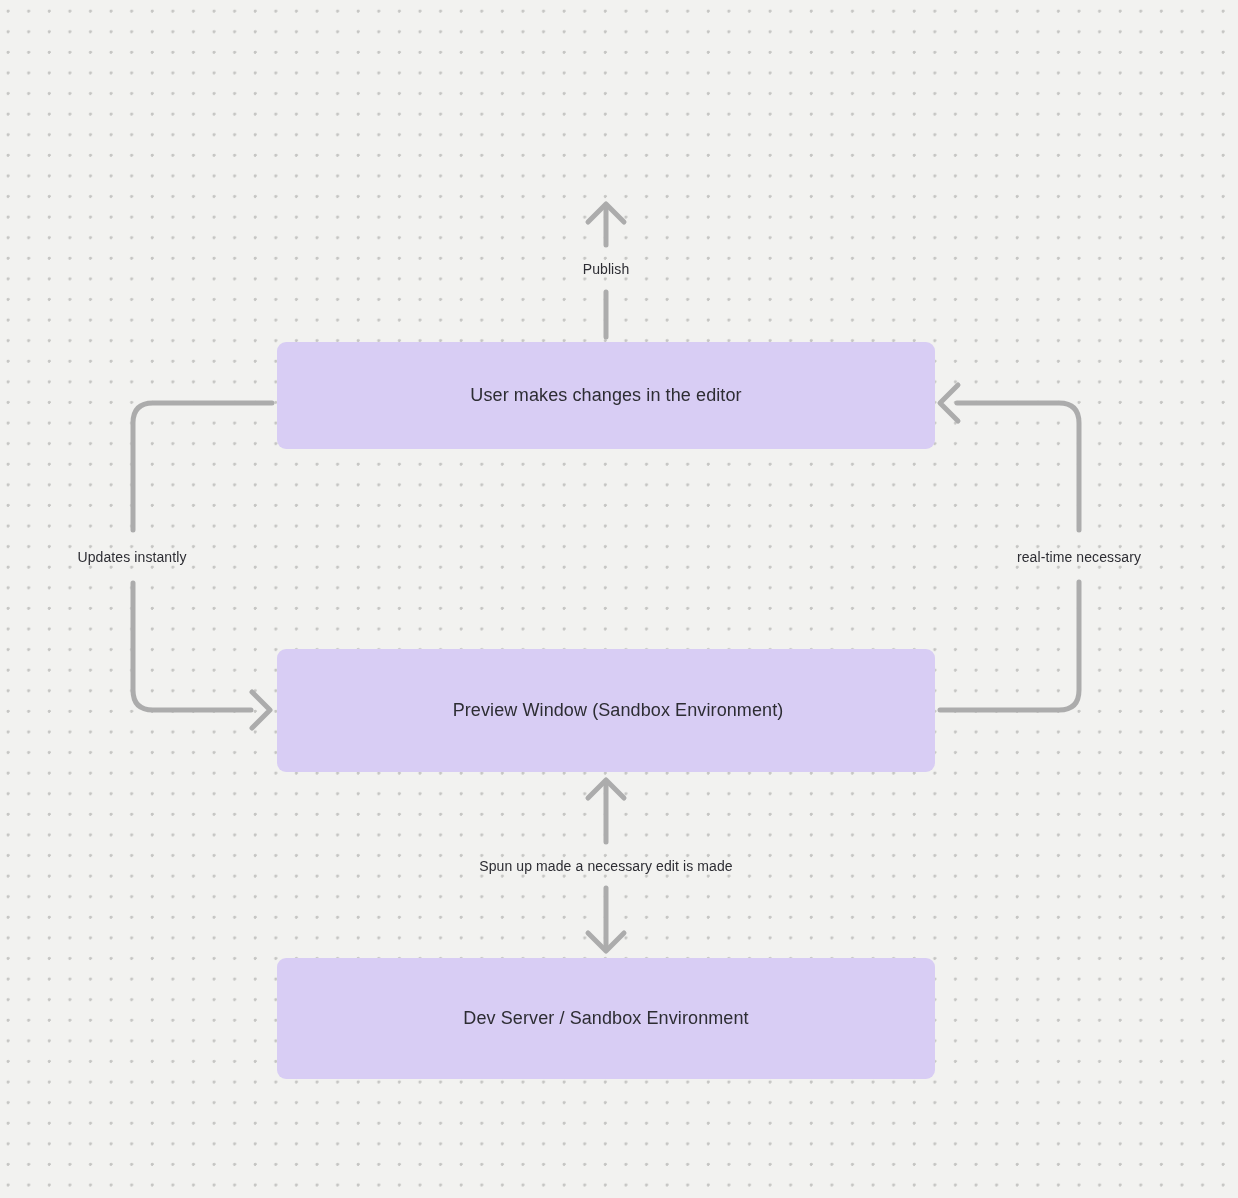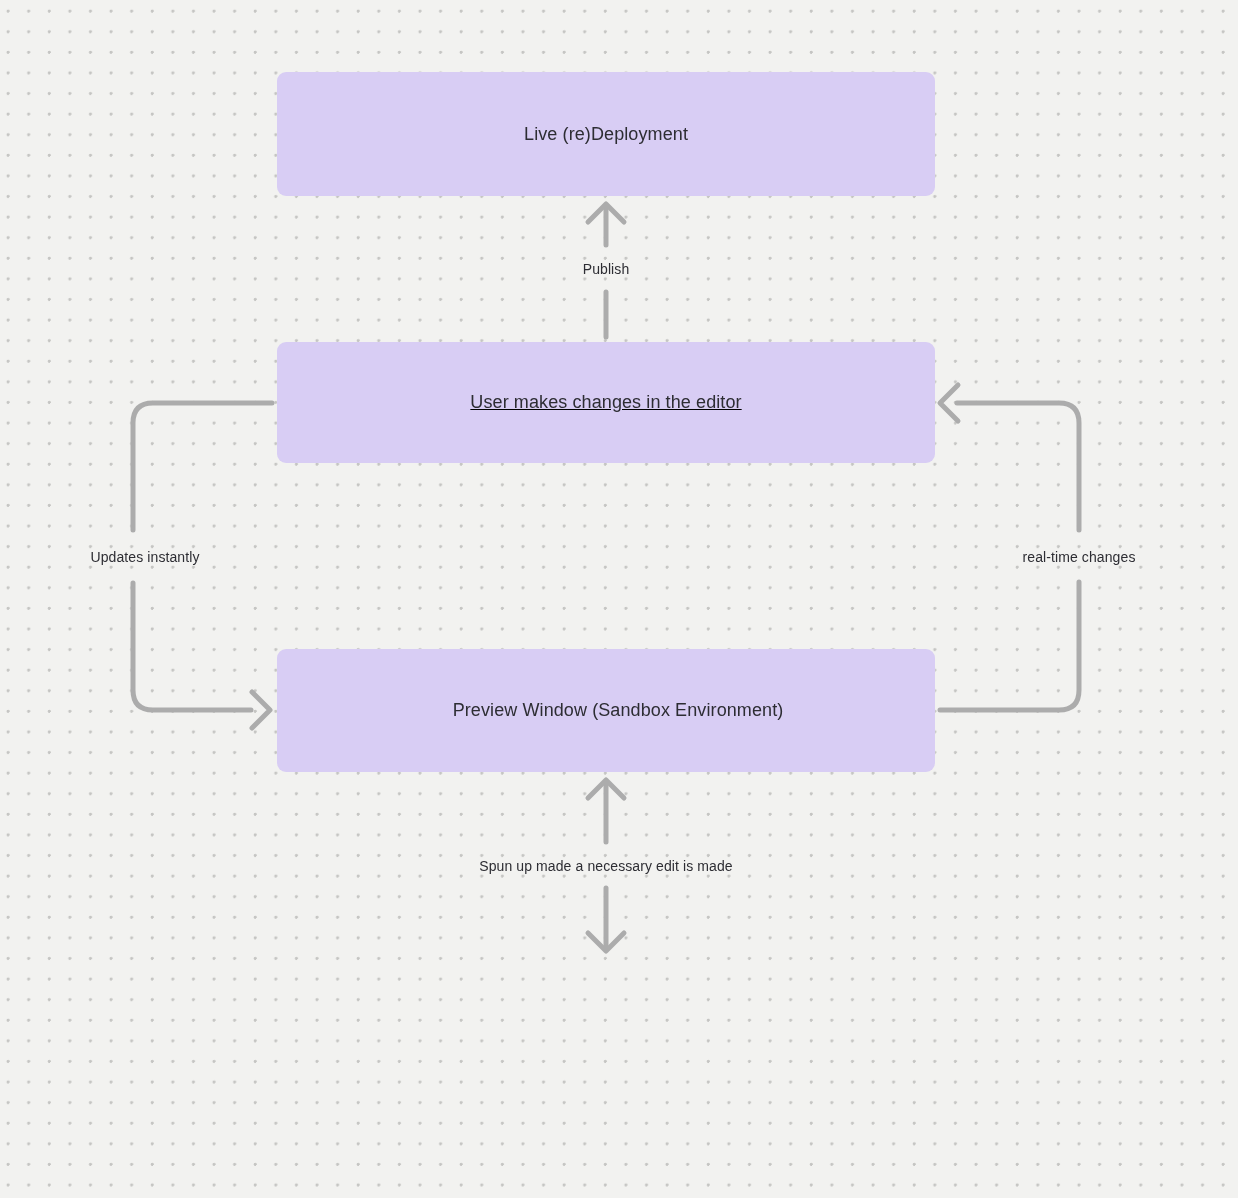--- a/index.html
+++ b/index.html
@@ -29,29 +29,29 @@
   .node{
     position:absolute;left:277px;width:658px;
     background:var(--node-fill);
     border-radius:9px;
     display:flex;align-items:center;justify-content:center;
   }
   .node-label{
     font-size:18px;color:var(--node-text);letter-spacing:0.1px;white-space:nowrap;
   }
   .node-live   {top:72px; height:124px;}
-  .node-user   {top:342px;height:121px;text-decoration:underline;}
+  .node-user   {top:342px;height:107px;}
   .node-preview{top:649px;height:123px;padding-left:24px;}
   .node-dev    {top:958px;height:121px;}
   .edge-label{
     position:absolute;transform:translate(-50%,-50%);
     font-size:14px;color:var(--label-text);white-space:nowrap;letter-spacing:0.1px;
   }
   .label-publish {left:606px; top:269px;}
-  .label-updates {left:132px; top:557px;margin-left:13px;}
+  .label-updates {left:132px; top:557px;}
   .label-feedback{left:1079px;top:557px;}
   .label-spun    {left:606px; top:866px;}
 </style>
 </head>
 <body>
 
 <div class="canvas">
 
   <svg class="edges" width="1238" height="1198" viewBox="0 0 1238 1198" aria-hidden="true">
 
@@ -66,31 +66,31 @@
     <path d="M940 710 H1059 Q1079 710 1079 690 V582"></path>
     <path d="M1079 530 V423 Q1079 403 1059 403 H957"></path>
     <polyline points="958,385 940,403 958,421"></polyline>
 
     <path d="M606 783 V842"></path>
     <polyline points="588,798 606,780 624,798"></polyline>
     <path d="M606 888 V947"></path>
     <polyline points="588,933 606,951 624,933"></polyline>
   </svg>
 
-  <div class="node node-live">
-    <span class="node-label">Live (re)Deployment</span>
-  </div>
 
   <div class="node node-user">
     <span class="node-label">User makes changes in the editor</span>
   </div>
 
   <div class="node node-preview">
     <span class="node-label">Preview Window (Sandbox Environment)</span>
   </div>
 
+  <div class="node node-dev">
+    <span class="node-label">Dev Server / Sandbox Environment</span>
+  </div>
 
   <div class="edge-label label-publish">Publish</div>
   <div class="edge-label label-updates">Updates instantly</div>
-  <div class="edge-label label-feedback">real-time changes</div>
+  <div class="edge-label label-feedback">real-time necessary</div>
   <div class="edge-label label-spun">Spun up made a necessary edit is made</div>
 
 </div>
 
 </body></html>

